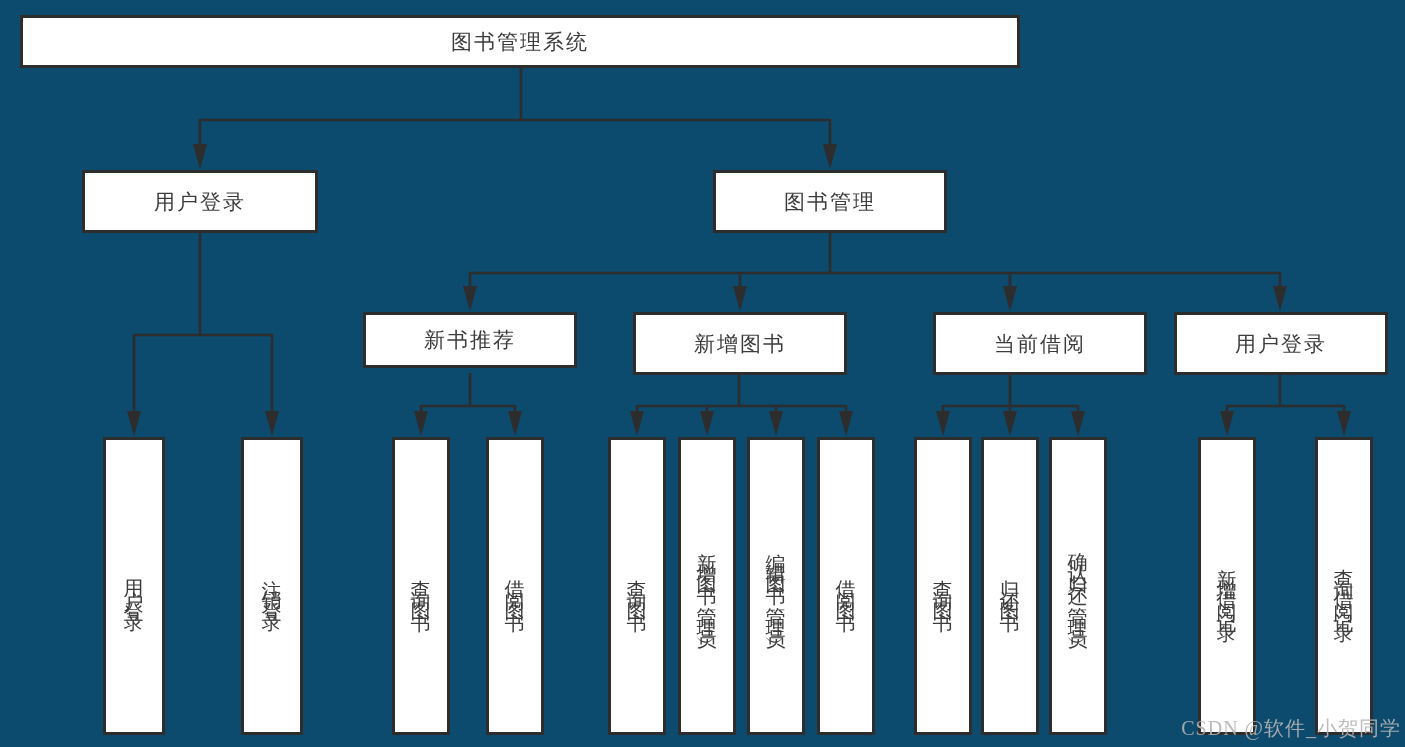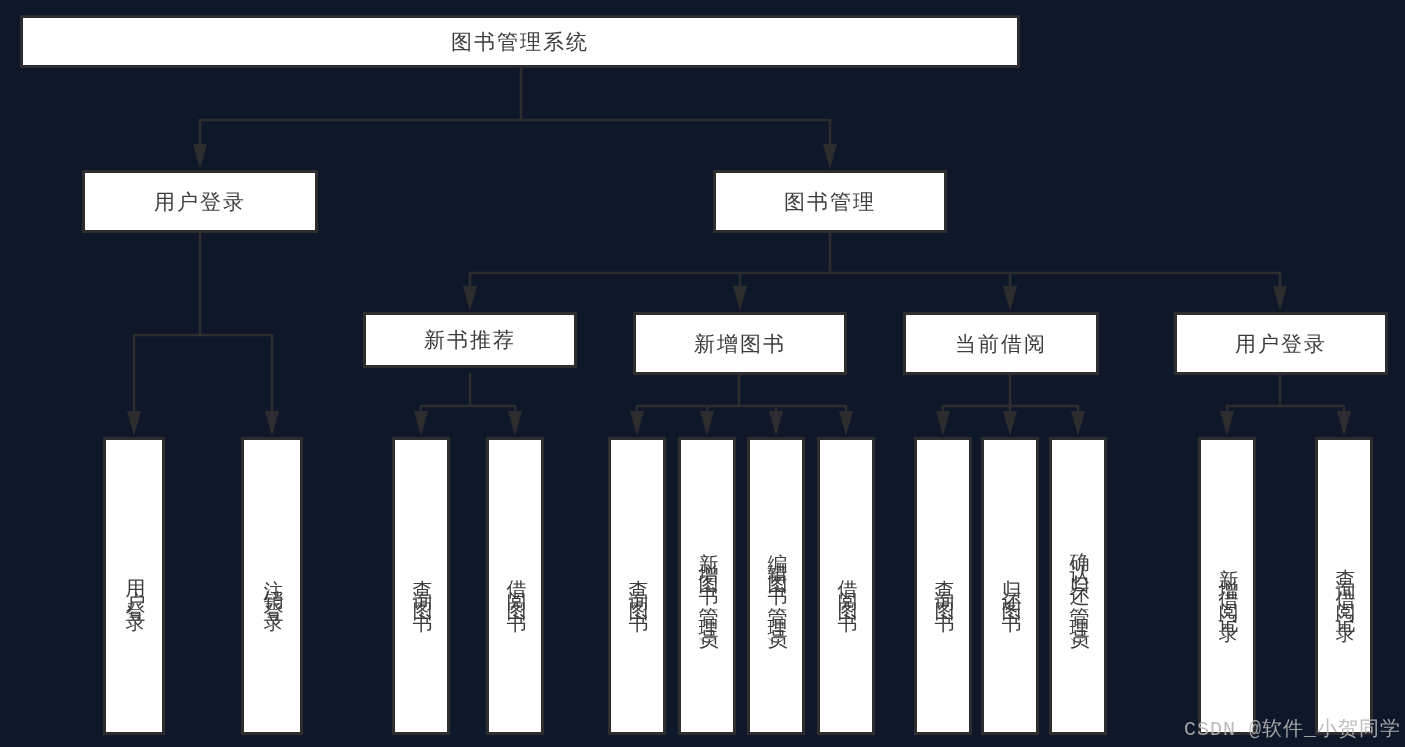--- a/index.html
+++ b/index.html
@@ -1,19 +1,19 @@
 <!DOCTYPE html>
 <html><head>
 <meta charset="utf-8">
 <style>
   html,body { margin:0; padding:0; background:#ffffff; }
   .canvas {
     position:relative; width:1405px; height:747px;
-    background:#0f172a; overflow:hidden;
-    font-family:Liberation Mono, monospace;
+    background:#0c4a6e; overflow:hidden;
+    font-family:Liberation Serif, serif;
   }
   .connectors { position:absolute; left:0; top:0; z-index:0; }
   .node {
     position:absolute; box-sizing:border-box;
     border:3px solid #2d2d2d; background:#ffffff;
     display:flex; align-items:center; justify-content:center;
     color:#3c3c3c; z-index:1;
   }
   .h-node { font-size:21px; letter-spacing:2px; white-space:nowrap; }
   .v-node span {
@@ -75,21 +75,21 @@
   <div class="node h-node" style="left:713px;top:170px;width:234px;height:63px">
     <span>图书管理</span>
   </div>
 
   <div class="node h-node" style="left:363px;top:312px;width:214px;height:56px">
     <span>新书推荐</span>
   </div>
   <div class="node h-node" style="left:633px;top:312px;width:214px;height:63px">
     <span>新增图书</span>
   </div>
-  <div class="node h-node" style="left:903px;top:312px;width:196px;height:63px">
+  <div class="node h-node" style="left:933px;top:312px;width:214px;height:63px">
     <span>当前借阅</span>
   </div>
   <div class="node h-node" style="left:1174px;top:312px;width:214px;height:63px">
     <span>用户登录</span>
   </div>
 
   <div class="node v-node" style="left:103px;top:437px;width:62px;height:298px">
     <span>用户登录</span>
   </div>
   <div class="node v-node" style="left:241px;top:437px;width:62px;height:298px">

